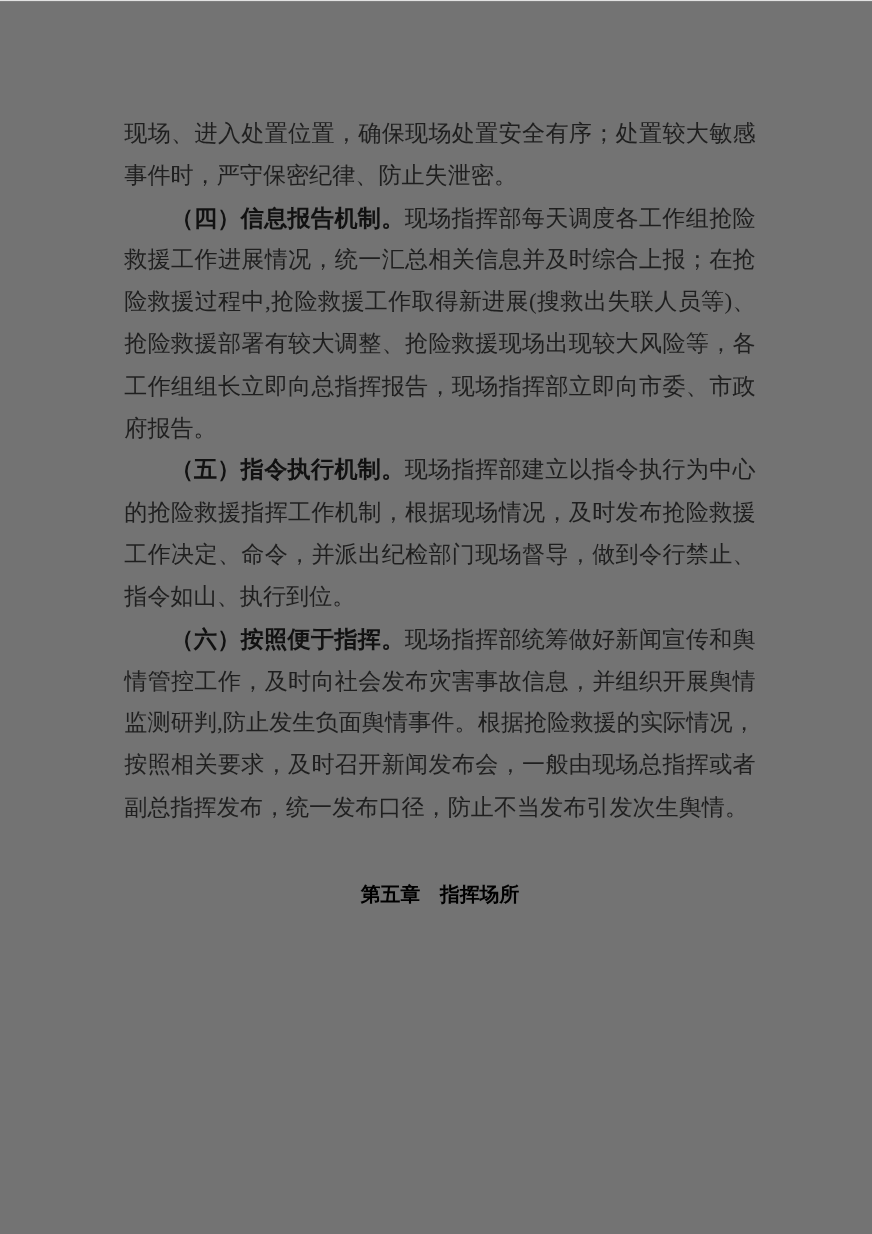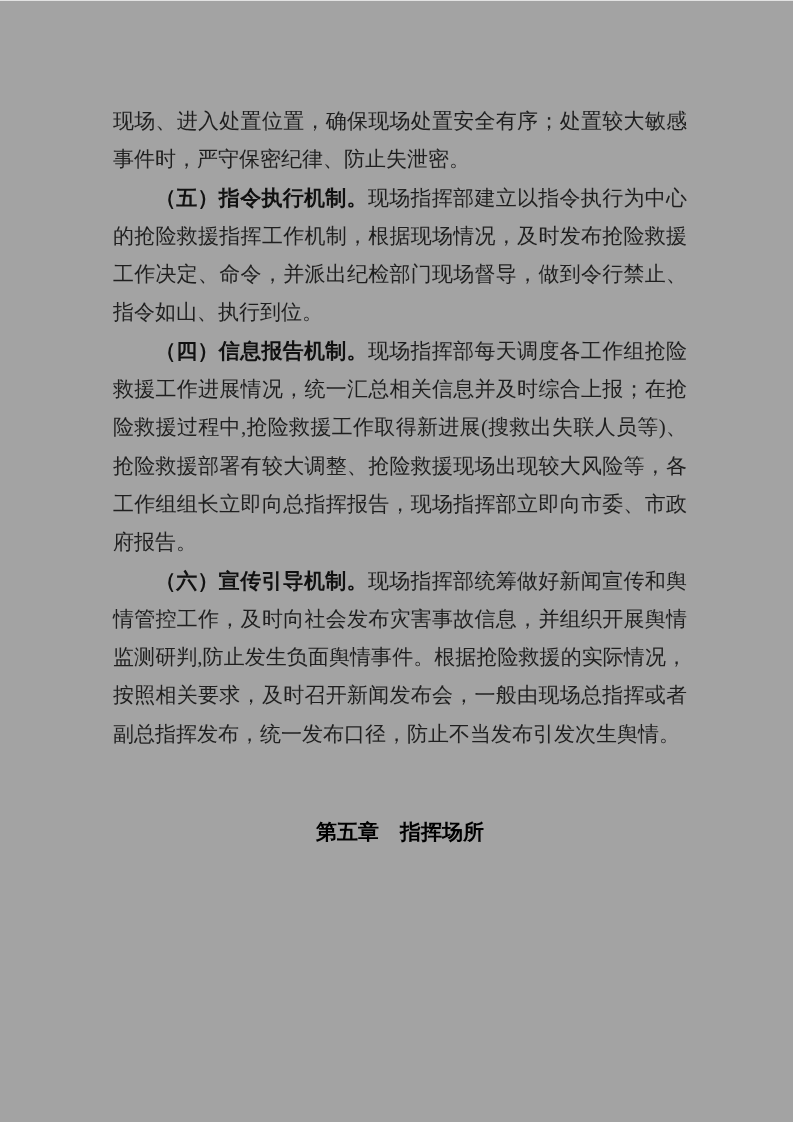--- a/index.html
+++ b/index.html
@@ -4,21 +4,21 @@
 <style>
   html, body {
     margin: 0;
     padding: 0;
     background: #ffffff;
   }
   .page {
     position: relative;
     width: 793px;
     height: 1122px;
-    background: #a3a3a3;
+    background: #737373;
     border-top: 1px solid #e2e2e2;
     overflow: hidden;
     font-family: "Liberation Serif", "DejaVu Serif", serif;
   }
   .content {
     position: absolute;
     left: 113px;
     top: 101px;
     width: 574px;
     color: #1f1f1f;
@@ -35,42 +35,42 @@
     text-indent: 2em;
   }
   .lead {
     font-weight: bold;
     color: #111111;
   }
   .lead.article {
     margin-right: 0.45em;
   }
   .chapter {
-    margin: 60px 0 44px 0;
+    margin: 41px 0 44px 0;
     padding: 0;
     text-align: center;
     text-indent: 0;
     font-family: Liberation Serif, serif;
     font-weight: bold;
-    font-size: 21px;
+    font-size: 18px;
     line-height: 38.3px;
     color: #000000;
   }
 </style>
 </head>
 <body>
 
 <div class="page">
   <div class="content">
 
     <p class="para"><span>现场、进入处置位置，确保现场处置安全有序；处置较大敏感事件时，严守保密纪律、防止失泄密。</span></p>
 
+    <p class="para indent"><span class="lead">（四）信息报告机制。</span><span>现场指挥部每天调度各工作组抢险救援工作进展情况，统一汇总相关信息并及时综合上报；在抢险救援过程中,抢险救援工作取得新进展(搜救出失联人员等)、抢险救援部署有较大调整、抢险救援现场出现较大风险等，各工作组组长立即向总指挥报告，现场指挥部立即向市委、市政府报告。</span></p>
+
     <p class="para indent"><span class="lead">（五）指令执行机制。</span><span>现场指挥部建立以指令执行为中心的抢险救援指挥工作机制，根据现场情况，及时发布抢险救援工作决定、命令，并派出纪检部门现场督导，做到令行禁止、指令如山、执行到位。</span></p>
 
-    <p class="para indent"><span class="lead">（四）信息报告机制。</span><span>现场指挥部每天调度各工作组抢险救援工作进展情况，统一汇总相关信息并及时综合上报；在抢险救援过程中,抢险救援工作取得新进展(搜救出失联人员等)、抢险救援部署有较大调整、抢险救援现场出现较大风险等，各工作组组长立即向总指挥报告，现场指挥部立即向市委、市政府报告。</span></p>
-
-    <p class="para indent"><span class="lead">（六）宣传引导机制。</span><span>现场指挥部统筹做好新闻宣传和舆情管控工作，及时向社会发布灾害事故信息，并组织开展舆情监测研判,防止发生负面舆情事件。根据抢险救援的实际情况，按照相关要求，及时召开新闻发布会，一般由现场总指挥或者副总指挥发布，统一发布口径，防止不当发布引发次生舆情。</span></p>
+    <p class="para indent"><span class="lead">（六）按照便于指挥。</span><span>现场指挥部统筹做好新闻宣传和舆情管控工作，及时向社会发布灾害事故信息，并组织开展舆情监测研判,防止发生负面舆情事件。根据抢险救援的实际情况，按照相关要求，及时召开新闻发布会，一般由现场总指挥或者副总指挥发布，统一发布口径，防止不当发布引发次生舆情。</span></p>
 
     <h2 class="chapter">第五章　指挥场所</h2>
 
 
   </div>
 </div>
 
 </body></html>

